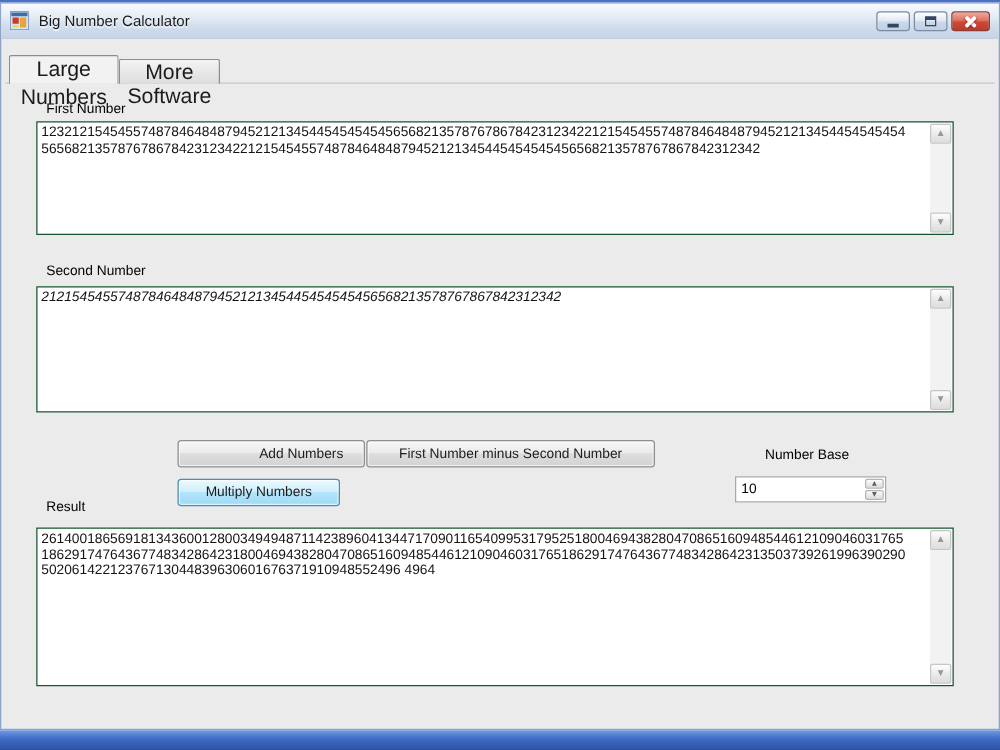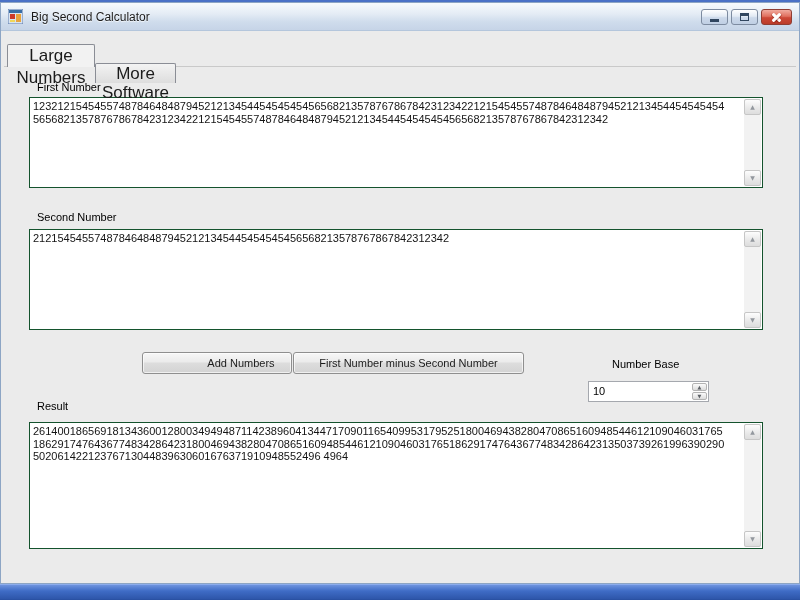--- a/index.html
+++ b/index.html
@@ -30,21 +30,21 @@
           box-shadow:0 1px 1px rgba(120,20,10,.5); }
   .g-close::before { transform:rotate(45deg); }
   .g-close::after  { transform:rotate(-45deg); }
 
   .tabline { position:absolute; left:4px; right:4px; top:64px; height:1px; background:#c9c9c9; }
   .tab { position:absolute; font-size:17px; text-align:center; color:#1b1b1b;
          border:1px solid #8a8d95; border-bottom:none; border-radius:2px 2px 0 0; }
   .tab.active { left:7px; top:42px; width:88px; height:23px; line-height:22px;
          background:#f2f2f2; z-index:3; }
   .tab.inactive { left:95px; top:45px; width:81px; height:20px; line-height:19px;
-         background:linear-gradient(to bottom,#f3f3f3,#dddddd); z-index:1;margin-top:16px; }
+         background:linear-gradient(to bottom,#f3f3f3,#dddddd); z-index:1; }
 
   .field-label { position:absolute; font-size:11px; color:#000; }
 
   .bigbox { position:absolute; background:#fff; border:1px solid #14532d; }
   .boxtext { position:absolute; left:3px; top:2px; right:35px; bottom:2px; overflow:hidden;
              font-size:11px; line-height:12.5px; color:#141414; word-break:break-all; }
   .sbar { position:absolute; top:1px; bottom:1px; right:1px; width:17px; background:#f2f2f2; }
   .sbtn { position:absolute; left:0; width:17px; height:16px;
           background:linear-gradient(to bottom,#fdfdfd,#e8e8e8 60%,#dddddd);
           border:1px solid #c6c6c6; border-radius:2px;
@@ -79,21 +79,21 @@
 <div class="window">
 
   <div class="titlebar">
     <svg class="appicon" viewBox="0 0 15 15">
       <rect x="0" y="0" width="15" height="15" fill="#d9e4f0" stroke="#5a7ab0" stroke-width="1"></rect>
       <rect x="1" y="1" width="13" height="3" fill="#3a6ea5"></rect>
       <rect x="2" y="5" width="5" height="5" fill="#cc3a2a"></rect>
       <rect x="8" y="5" width="5" height="8" fill="#e8a33d"></rect>
       <rect x="2" y="11" width="5" height="2" fill="#f0d75a"></rect>
     </svg>
-    <span class="wtitle">Big Second Calculator</span>
+    <span class="wtitle">Big Number Calculator</span>
     <span class="wbtns">
       <span class="wbtn">
           <i class="g-min"></i>
         </span>
       <span class="wbtn">
           <i class="g-max"></i>
         </span>
       <span class="wbtn close">
           <i class="g-close"></i>
         </span>
@@ -111,34 +111,35 @@
       <div class="sbtn up">
           <span class="sglyph">▲</span>
         </div>
       <div class="sbtn down">
           <span class="sglyph">▼</span>
         </div>
     </div>
   </div>
 
   <div class="field-label" style="left:37px; top:209px;">Second Number</div>
-  <div class="bigbox" style="left:29px; top:227px; width:734px; height:101px;">
+  <div class="bigbox" style="left:29px; top:227px; width:734px; height:101px;font-style:italic;">
     <div class="boxtext">21215454557487846484879452121345445454545456568213578767867842312342</div>
     <div class="sbar">
       <div class="sbtn up">
           <span class="sglyph">▲</span>
         </div>
       <div class="sbtn down">
           <span class="sglyph">▼</span>
         </div>
     </div>
   </div>
 
   <div class="btn" style="left:142px; top:350px; width:150px; height:22px;padding-left:48px;">Add Numbers</div>
   <div class="btn" style="left:293px; top:350px; width:231px; height:22px;">First Number minus Second Number</div>
+  <div class="btn highlight" style="left:142px; top:381px; width:130px; height:22px;">Multiply Numbers</div>
 
   <div class="field-label" style="left:612px; top:356px;">Number Base</div>
   <div class="spinner">
     <span class="spinval">10</span>
     <span class="spinbtns">
       <span class="spinbtn">
           <span class="spglyph">▲</span>
         </span>
       <span class="spinbtn">
           <span class="spglyph">▼</span>

